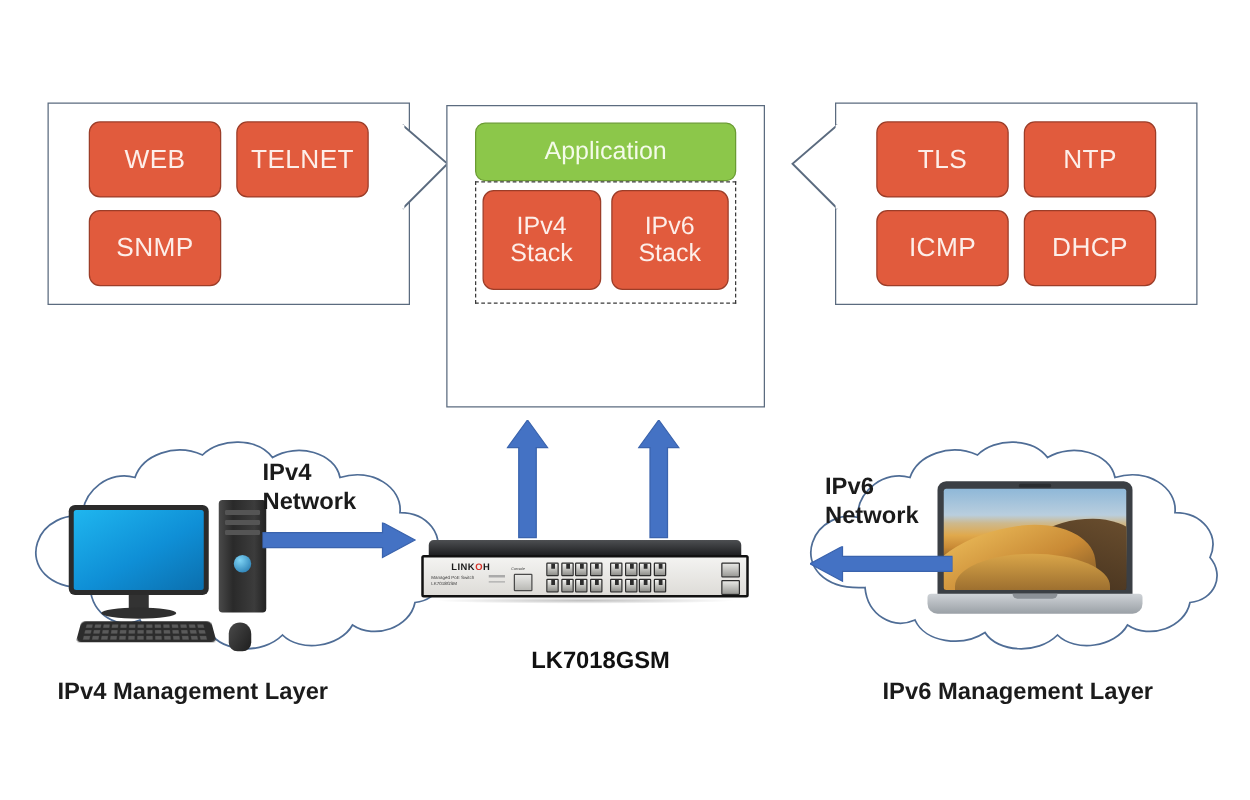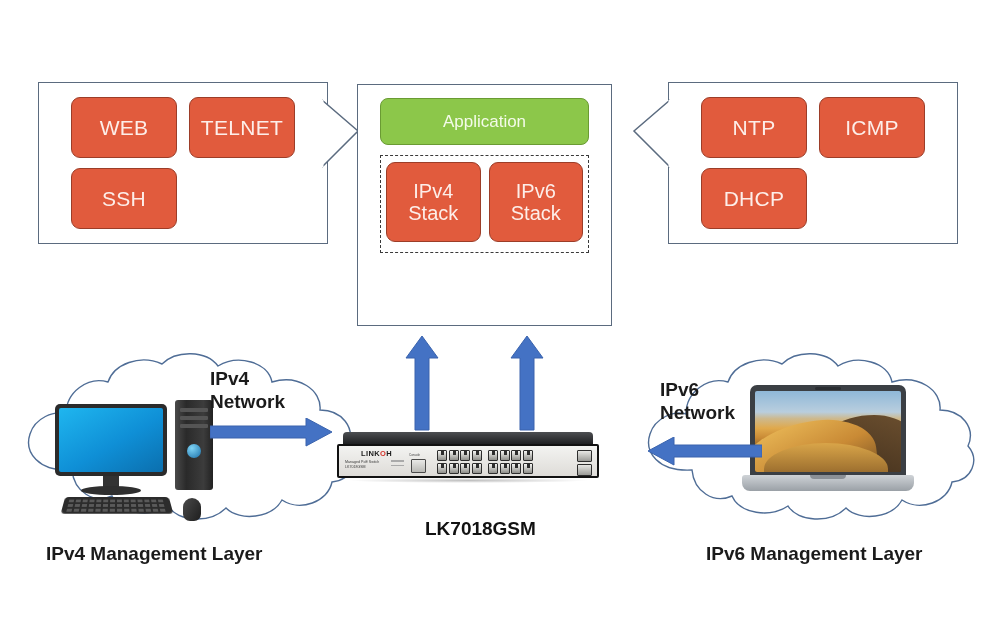--- a/index.html
+++ b/index.html
@@ -67,22 +67,22 @@
   }
   .layer {
     background: #8CC74A;
     border: 1px solid #6a9b33;
     border-radius: 8px;
     color: #f4fbe9;
     height: 47px;
     display: flex;
     align-items: center;
     justify-content: center;
-    font-size: 17px;
-    margin-bottom: 10px;
+    font-size: 20px;
+    margin-bottom: 0;
     box-sizing: border-box;
   }
   .dashed-group {
     border: 1.5px dashed #3a3a3a;
     padding: 6px 5px 10px 5px;
     display: flex;
     gap: 8px;
     box-sizing: border-box;
     height: 98px;
   }
@@ -298,21 +298,21 @@
     background: radial-gradient(ellipse at center, rgba(0,0,0,.25), rgba(0,0,0,0) 70%);
   }
 </style>
 </head>
 <body>
 
 <div class="callout-panel left">
   <div class="chip-grid">
     <div class="chip">WEB</div>
     <div class="chip">TELNET</div>
-    <div class="chip">SSH</div>
+    <div class="chip">SNMP</div>
   </div>
 </div>
 <svg class="tail-svg" style="left:322px; top:95px;" width="44" height="90">
   <polyline points="0,5 36,36 0,72" fill="#ffffff" stroke="#5B6B7F" stroke-width="1.5" stroke-linejoin="miter"></polyline>
   <line x1="0" y1="5" x2="0" y2="72" stroke="#ffffff" stroke-width="3"></line>
 </svg>
 
 <div class="stack-box">
   <div class="layer">Application</div>
   <div class="dashed-group">
@@ -322,20 +322,21 @@
     </div>
     <div class="ipstack">
       <span>IPv6</span>
       <span>Stack</span>
     </div>
   </div>
 </div>
 
 <div class="callout-panel right">
   <div class="chip-grid">
+    <div class="chip">TLS</div>
     <div class="chip">NTP</div>
     <div class="chip">ICMP</div>
     <div class="chip">DHCP</div>
   </div>
 </div>
 <svg class="tail-svg" style="left:632px; top:95px;" width="44" height="90">
   <polyline points="38,5 2,36 38,72" fill="#ffffff" stroke="#5B6B7F" stroke-width="1.5" stroke-linejoin="miter"></polyline>
   <line x1="38" y1="5" x2="38" y2="72" stroke="#ffffff" stroke-width="3"></line>
 </svg>
 

